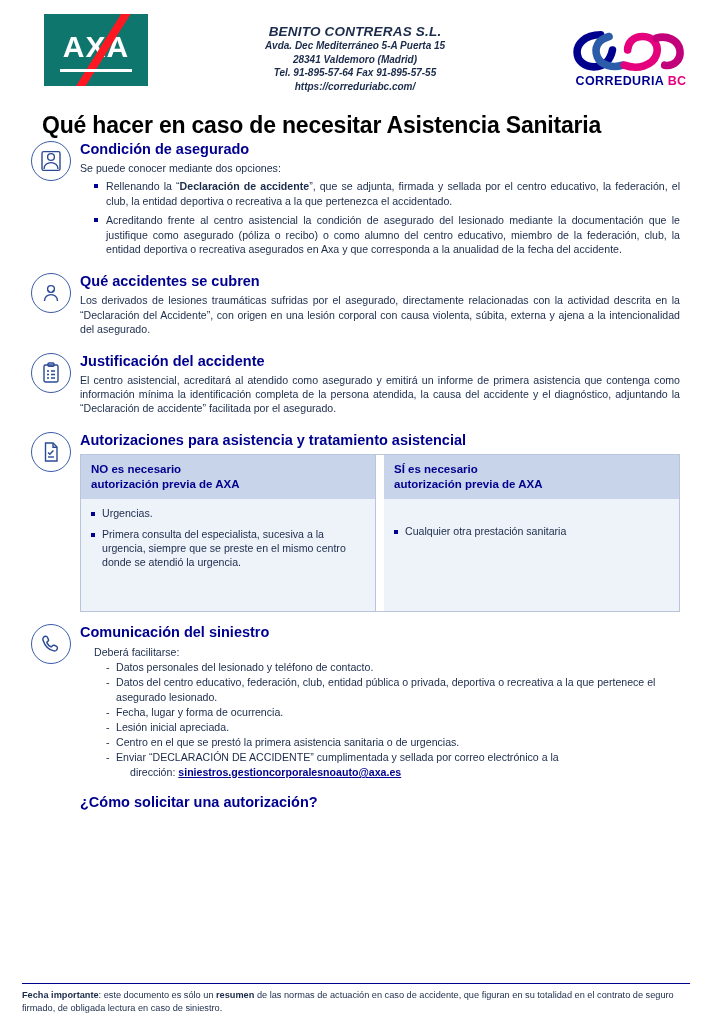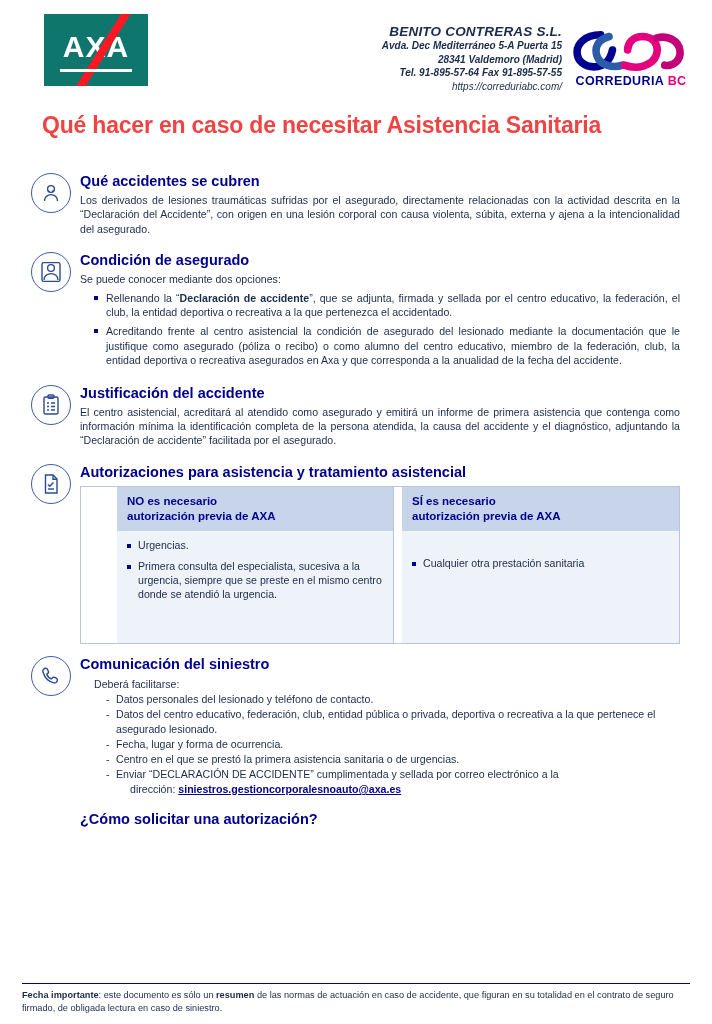--- a/index.html
+++ b/index.html
@@ -55,42 +55,42 @@
     font-family: "Liberation Sans", sans-serif;
   }
   .axa-logo .underline {
     position: absolute;
     left: 16px; right: 16px;
     bottom: 14px;
     height: 3px;
     background: #fff;
   }
   .broker-block {
-    text-align: right;
+    text-align: center;
     flex: 1 1 auto;
     padding-right: 10px;
     padding-top: 10px;
   }
   .broker-name {
     font-size: 13.5px;
     font-weight: bold;
     font-style: italic;
     color: #1b2b4b;
     letter-spacing: .2px;
   }
   .broker-line {
     font-size: 10px;
     font-weight: bold;
     font-style: italic;
     color: #1b2b4b;
     line-height: 1.35;
   }
   .broker-web {
     font-size: 10px;
-    font-weight: normal;
+    font-weight: bold;
     font-style: italic;
     color: #1b2b4b;
     line-height: 1.35;
   }
   .bc-logo {
     flex: 0 0 auto;
     text-align: center;
     padding-top: 14px;
   }
   .bc-mark { width: 118px; height: 44px; display:block; }
@@ -98,24 +98,24 @@
     font-size: 12.5px;
     font-weight: bold;
     color: #00008f;
     letter-spacing: .4px;
     margin-top: 2px;
   }
   .bc-text .bcsuffix { color: #e5007d; }
 
   
   h1.doc-title {
-    color: #ef4444;
+    color: #000000;
     font-size: 23px;
     font-weight: bold;
-    margin: 6px 0 32px 20px;
+    margin: 6px 0 0 20px;
     letter-spacing: -0.2px;
   }
 
   
   .section {
     display: flex;
     align-items: flex-start;
     margin-bottom: 10px;
   }
   .icon-col {
@@ -167,21 +167,20 @@
     background: #00008f;
   }
   .b { font-weight: bold; }
 
   
   .auth-wrap {
     display: flex;
     gap: 8px;
     margin-top: 6px;
     border: 1px solid #b9c4dd;
-    padding-left: 36px;
   }
   .auth-col { width: 50%; }
   .auth-col.left { border-right: 1px solid #b9c4dd; }
   .auth-head {
     background: #c8d4ea;
     color: #00008f;
     font-weight: bold;
     font-size: 11.5px;
     padding: 7px 10px;
     line-height: 1.3;
@@ -299,48 +298,48 @@
     </div>
   </div>
 
   <h1 class="doc-title">Qué hacer en caso de necesitar Asistencia Sanitaria</h1>
 
   <div class="section">
     <div class="icon-col">
       <div class="circ">
         <svg width="24" height="24" viewBox="0 0 24 24" fill="none" stroke="#2b4a94" stroke-width="1.4">
           <circle cx="12" cy="8" r="3.4"></circle>
-          <path d="M5.5 20c0-4 3-6.4 6.5-6.4S18.5 16 18.5 20"></path>
-          <path d="M9 9.6l1.6 1.6M14.8 9.2l-1.6 1.8"></path>
-        </svg>
-      </div>
-    </div>
-    <div class="body-col">
-      <h2 class="sec-title">Qué accidentes se cubren</h2>
-      <p class="sec-text">Los derivados de lesiones traumáticas sufridas por el asegurado, directamente relacionadas con la actividad descrita en la “Declaración del Accidente”, con origen en una lesión corporal con causa violenta, súbita, externa y ajena a la intencionalidad del asegurado.</p>
-    </div>
-  </div>
-
-  <div class="section">
-    <div class="icon-col">
-      <div class="circ">
-        <svg width="24" height="24" viewBox="0 0 24 24" fill="none" stroke="#2b4a94" stroke-width="1.4">
-          <circle cx="12" cy="8" r="3.4"></circle>
           <path d="M5 20c0-4 3.2-6.4 7-6.4S19 16 19 20"></path>
           <rect x="3" y="2.6" width="18" height="18.8" rx="1.6"></rect>
         </svg>
       </div>
     </div>
     <div class="body-col">
       <h2 class="sec-title">Condición de asegurado</h2>
       <p class="sec-text">Se puede conocer mediante dos opciones:</p>
       <ul class="bullets">
         <li><span>Rellenando la “</span><span class="b">Declaración de accidente</span><span>”, que se adjunta, firmada y sellada por el centro educativo, la federación, el club, la entidad deportiva o recreativa a la que pertenezca el accidentado.</span></li>
         <li><span>Acreditando frente al centro asistencial la condición de asegurado del lesionado mediante la documentación que le justifique como asegurado (póliza o recibo) o como alumno del centro educativo, miembro de la federación, club, la entidad deportiva o recreativa asegurados en Axa y que corresponda a la anualidad de la fecha del accidente.</span></li>
       </ul>
+    </div>
+  </div>
+
+  <div class="section">
+    <div class="icon-col">
+      <div class="circ">
+        <svg width="24" height="24" viewBox="0 0 24 24" fill="none" stroke="#2b4a94" stroke-width="1.4">
+          <circle cx="12" cy="8" r="3.4"></circle>
+          <path d="M5.5 20c0-4 3-6.4 6.5-6.4S18.5 16 18.5 20"></path>
+          <path d="M9 9.6l1.6 1.6M14.8 9.2l-1.6 1.8"></path>
+        </svg>
+      </div>
+    </div>
+    <div class="body-col">
+      <h2 class="sec-title">Qué accidentes se cubren</h2>
+      <p class="sec-text">Los derivados de lesiones traumáticas sufridas por el asegurado, directamente relacionadas con la actividad descrita en la “Declaración del Accidente”, con origen en una lesión corporal con causa violenta, súbita, externa y ajena a la intencionalidad del asegurado.</p>
     </div>
   </div>
 
   <div class="section">
     <div class="icon-col">
       <div class="circ">
         <svg width="24" height="24" viewBox="0 0 24 24" fill="none" stroke="#2b4a94" stroke-width="1.4">
           <rect x="5" y="4" width="14" height="17" rx="1.4"></rect>
           <rect x="9" y="2" width="6" height="3.2" rx="1"></rect>
           <path d="M8 10h2M8 13.5h2M8 17h2M12 10h4M12 13.5h4M12 17h4"></path>
@@ -402,20 +401,21 @@
         </svg>
       </div>
     </div>
     <div class="body-col">
       <h2 class="sec-title">Comunicación del siniestro</h2>
       <div class="sub-label">Deberá facilitarse:</div>
       <ul class="dashes">
         <li>Datos personales del lesionado y teléfono de contacto.</li>
         <li>Datos del centro educativo, federación, club, entidad pública o privada, deportiva o recreativa a la que pertenece el asegurado lesionado.</li>
         <li>Fecha, lugar y forma de ocurrencia.</li>
+        <li>Lesión inicial apreciada.</li>
         <li>Centro en el que se prestó la primera asistencia sanitaria o de urgencias.</li>
         <li>
           <span>Enviar “DECLARACIÓN DE ACCIDENTE” cumplimentada y sellada por correo electrónico a la</span>
           <span class="indent-2"><span>dirección: </span><a class="mail-link" href="#">siniestros.gestioncorporalesnoauto@axa.es</a></span>
         </li>
       </ul>
     </div>
   </div>
 
   <h2 class="ask-title">¿Cómo solicitar una autorización?</h2>

